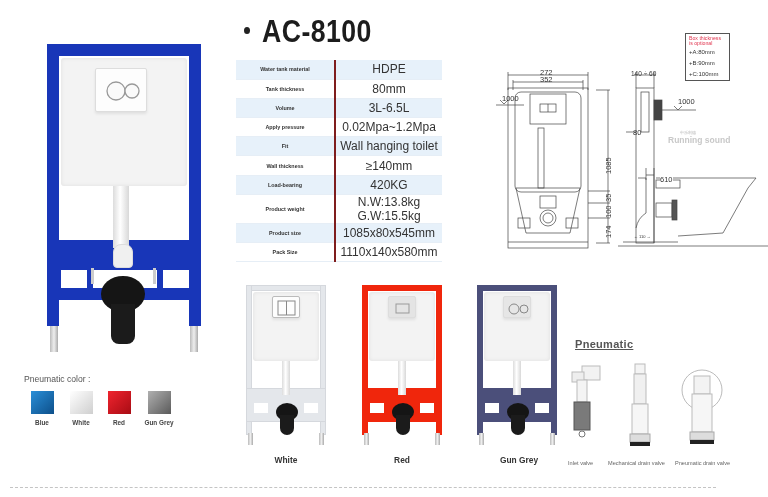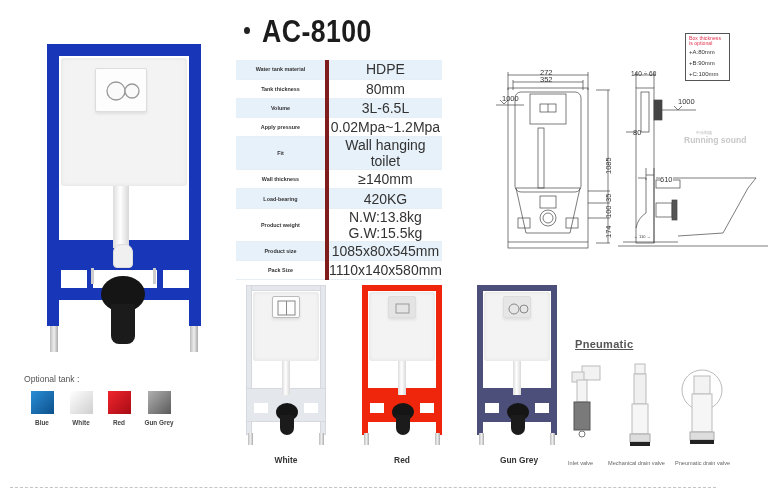--- a/index.html
+++ b/index.html
@@ -20,33 +20,33 @@
   .bolt { position: absolute; width: 3px; background: #ccc; }
 
   
   .title { position: absolute; left: 244px; top: 14px; font-family: "Liberation Sans", sans-serif; font-weight: 900; font-size: 31px; letter-spacing: 0.5px; color: #1c1c1c; transform: scaleX(0.86); transform-origin: left; }
   .title .dot { display: inline-block; width: 7px; height: 7px; background: #222; border-radius: 50%; vertical-align: middle; margin-right: 14px; margin-top: -6px; }
 
   
   .spec { position: absolute; left: 236px; top: 60px; width: 206px; border-collapse: collapse; }
   .spec td { height: 19.2px; border-bottom: 1px solid #e6eef6; vertical-align: middle; text-align: center; }
   .spec td.k { width: 99px; font-size: 5.4px; font-weight: bold; color: #333; }
-  .spec td.v { font-size: 14px; color: #333; border-left: 4px solid #7f1d1d; }
+  .spec td.v { font-size: 12px; color: #333; border-left: 2px solid #7f1d1d; }
   .spec tr:nth-child(odd) td { background: #e7f1fa; }
   .spec tr:nth-child(even) td { background: #ffffff; }
 
   
   .drawing { position: absolute; left: 478px; top: 28px; width: 290px; height: 230px; }
   .drawing svg { position: absolute; left: 0; top: 0; }
   .dim { position: absolute; font-size: 7.5px; color: #333; font-family: "Liberation Sans", sans-serif; }
   .dimv { position: absolute; font-size: 7.5px; color: #333; transform: rotate(-90deg); transform-origin: left top; }
   .boxnote { position: absolute; left: 685px; top: 33px; width: 45px; height: 48px; border: 1px solid #555; background: #fff; padding: 2px 3px; }
   .boxnote .red { color: #e0344e; font-size: 5.2px; line-height: 5.4px; display: block; }
   .boxnote .opt { font-size: 6px; color: #333; display: block; line-height: 11px; }
-  .watermark { position: absolute; left: 684px; top: 130px; color: #c8c8c8; font-weight: bold; font-size: 8.5px; }
+  .watermark { position: absolute; left: 668px; top: 130px; color: #c8c8c8; font-weight: bold; font-size: 8.5px; }
   .watermark .small { display: block; font-size: 4px; color: #cfcfcf; margin-left: 12px; }
 
   
   .optlabel { position: absolute; left: 24px; top: 374px; font-size: 8.6px; color: #555; }
   .swatch { position: absolute; top: 391px; width: 23px; height: 23px; }
   .swlabel { position: absolute; top: 419px; font-size: 6.4px; font-weight: bold; color: #444; width: 40px; text-align: center; }
 
   
   .vlabel { position: absolute; top: 455px; font-size: 8.4px; font-weight: bold; color: #333; text-align: center; width: 80px; }
 
@@ -209,21 +209,21 @@
   <span class="opt">+A:80mm</span>
   <span class="opt">+B:90mm</span>
   <span class="opt">+C:100mm</span>
 </div>
 
 <div class="watermark">
   <span class="small">中乐利德</span>
   <span>Running sound</span>
 </div>
 
-<div class="optlabel">Optional tank :</div>
+<div class="optlabel">Pneumatic color :</div>
 <div class="swatch" style="left:31px;background:linear-gradient(135deg,#2a8fd8,#0d4f8a);"></div>
 <div class="swatch" style="left:70px;background:linear-gradient(135deg,#ffffff,#cfcfcf);"></div>
 <div class="swatch" style="left:108px;background:linear-gradient(135deg,#f0242e,#a80c14);"></div>
 <div class="swatch" style="left:148px;background:linear-gradient(135deg,#b0b0b0,#5a5a5a);"></div>
 <div class="swlabel" style="left:22px;">Blue</div>
 <div class="swlabel" style="left:61px;">White</div>
 <div class="swlabel" style="left:99px;">Red</div>
 <div class="swlabel" style="left:139px;">Gun Grey</div>
 
 <div class="frame" style="left:246px;top:285px;width:80px;height:160px;">

